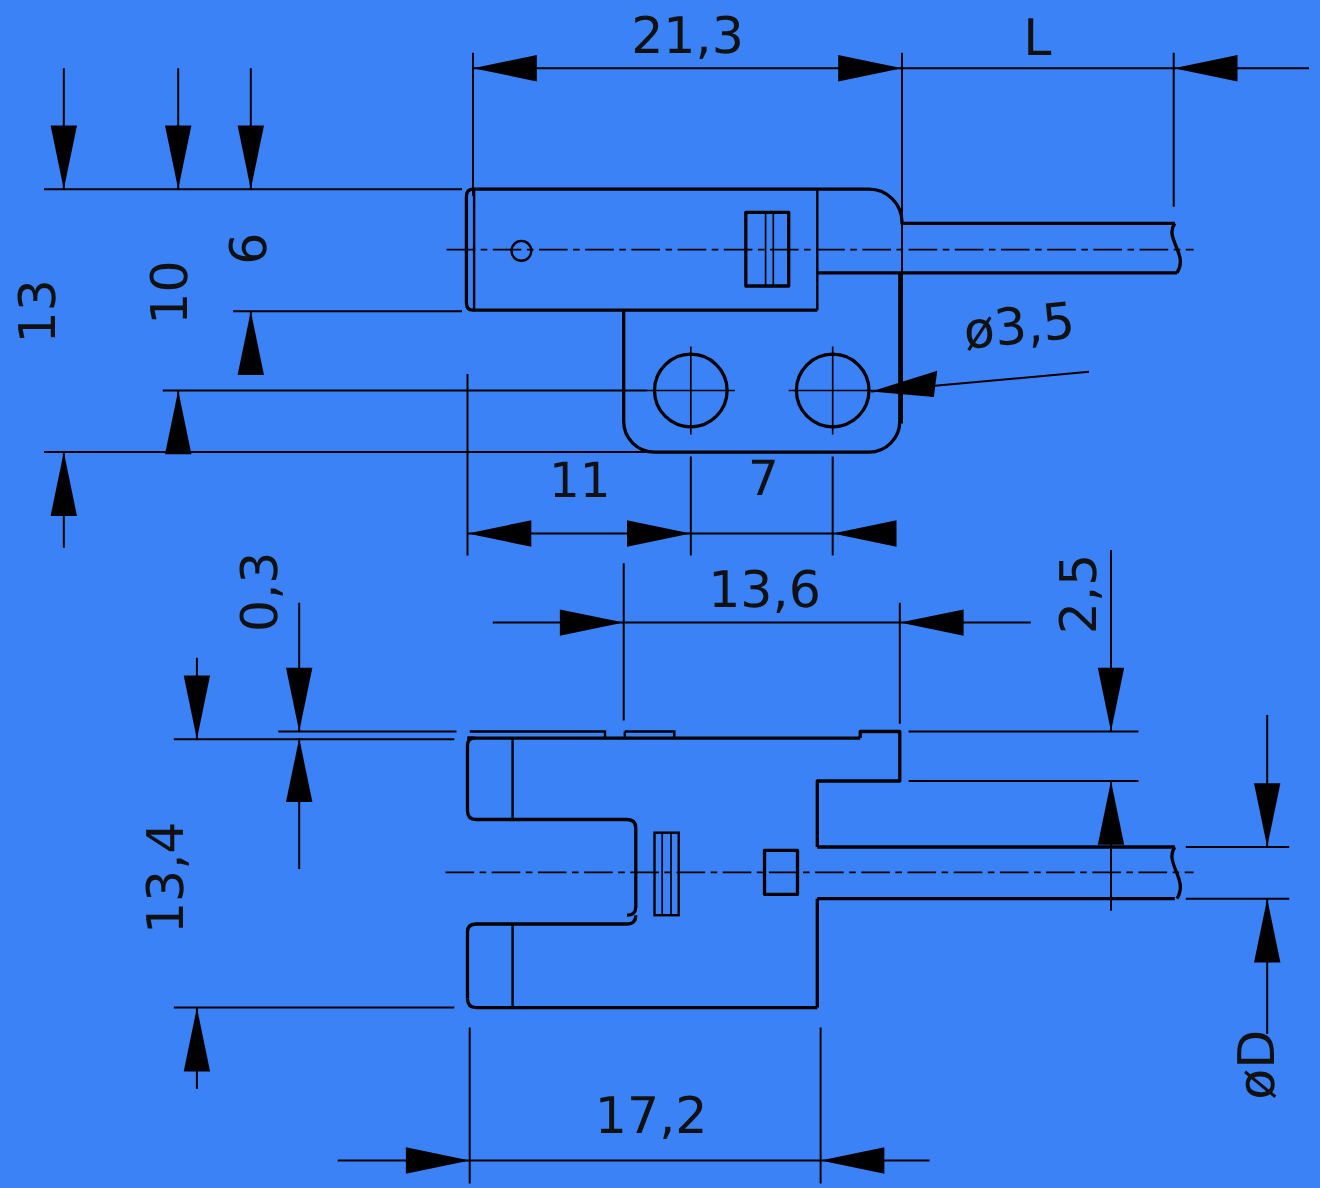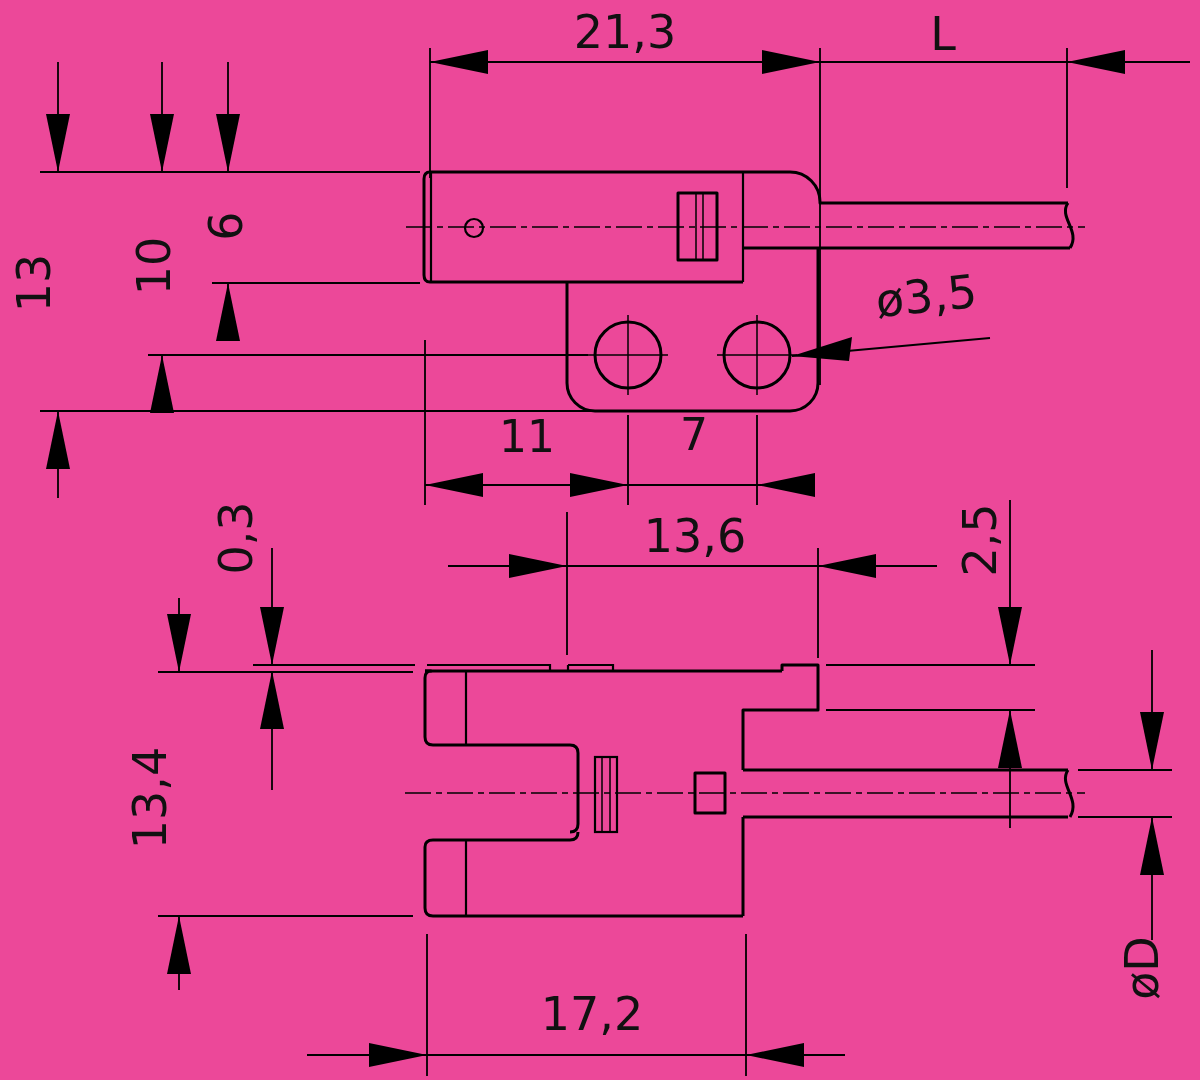--- a/index.html
+++ b/index.html
@@ -1,16 +1,16 @@
 <!DOCTYPE html>
 <html><head>
 <meta charset="utf-8">
 <style>
   html,body{margin:0;padding:0;background:#ffffff;}
-  #stage{position:relative;width:1200px;height:1080px;background:#ec4899;overflow:hidden;}
+  #stage{position:relative;width:1200px;height:1080px;background:#3b82f6;overflow:hidden;}
   svg{display:block;}
   .outline{stroke:#000;stroke-width:3;fill:none;stroke-linejoin:round;}
   .mid{stroke:#000;stroke-width:2.2;fill:none;}
   .thin{stroke:#000;stroke-width:1.8;fill:none;}
   .hair{stroke:#000;stroke-width:1.5;fill:none;}
   .center{stroke:#000;stroke-width:1.6;fill:none;stroke-dasharray:26 5 6 5;}
   .arr{fill:#000;stroke:none;}
   .dimtext{font-family:"DejaVu Sans","Liberation Sans",sans-serif;font-size:46px;fill:#111;}
   .dimtext.small{font-size:44px;}
 </style>

